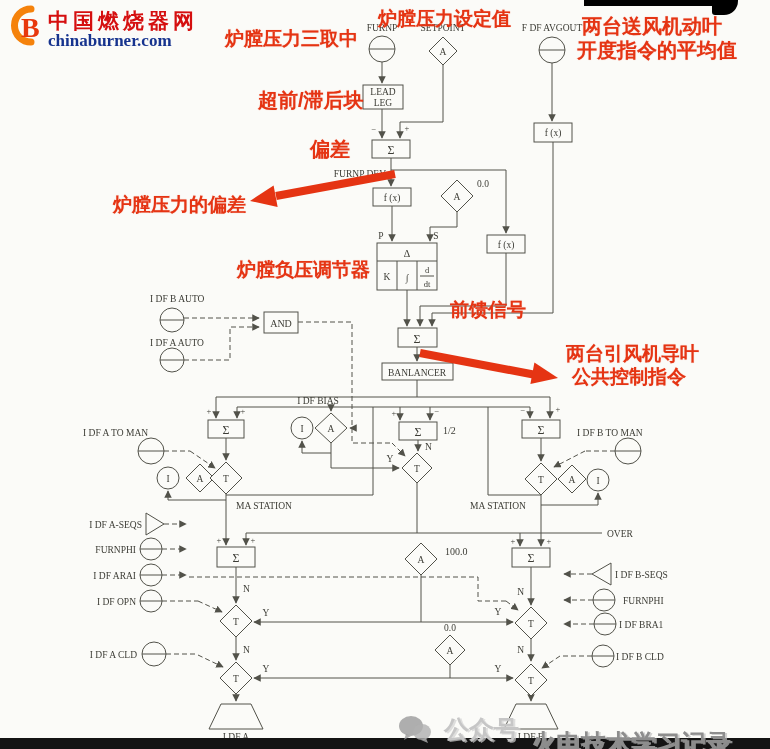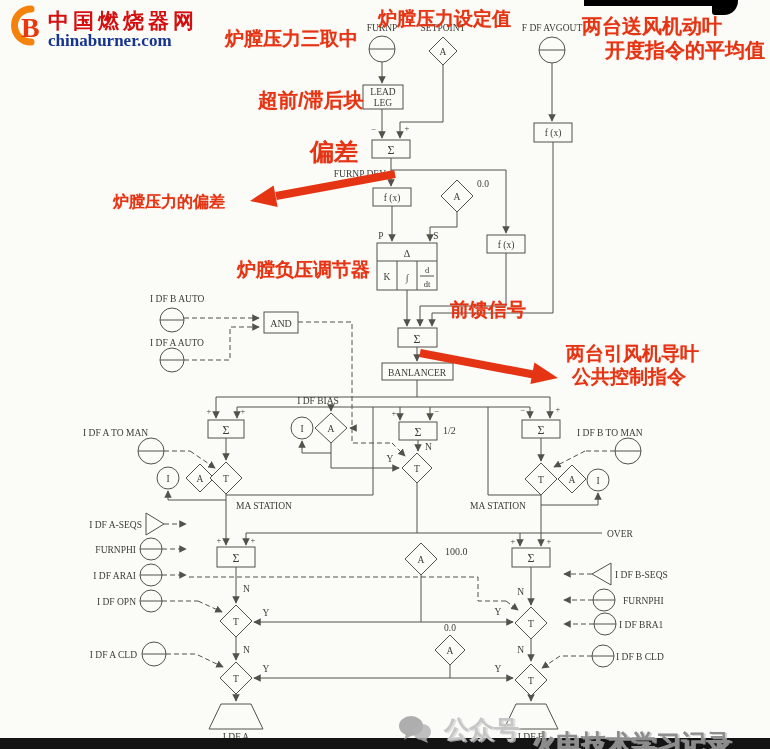--- a/index.html
+++ b/index.html
@@ -399,24 +399,24 @@
     </svg>
     <div>
       <div class="logo-cn">中国燃烧器网</div>
       <div class="logo-en">chinaburner.com</div>
     </div>
   </div>
 
   <div class="ann" style="left:225px;top:26px;font-size:19px;">炉膛压力三取中</div>
   <div class="ann" style="left:378px;top:6px;font-size:19px;">炉膛压力设定值</div>
   <div class="ann" style="left:582px;top:13px;font-size:20px;">两台送风机动叶</div>
-  <div class="ann" style="left:577px;top:37px;font-size:20px;margin-left:28px;">开度指令的平均值</div>
+  <div class="ann" style="left:577px;top:37px;font-size:20px;">开度指令的平均值</div>
   <div class="ann" style="left:258px;top:87px;font-size:20px;">超前/滞后块</div>
-  <div class="ann" style="left:310px;top:136px;font-size:24px;text-align:center;">偏差</div>
-  <div class="ann" style="left:113px;top:192px;font-size:16px;">炉膛压力的偏差</div>
+  <div class="ann" style="left:310px;top:136px;font-size:20px;text-align:center;">偏差</div>
+  <div class="ann" style="left:113px;top:192px;font-size:19px;">炉膛压力的偏差</div>
   <div class="ann" style="left:237px;top:257px;font-size:19px;">炉膛负压调节器</div>
   <div class="ann" style="left:450px;top:297px;font-size:19px;">前馈信号</div>
   <div class="ann" style="left:566px;top:341px;font-size:19px;">两台引风机导叶</div>
   <div class="ann" style="left:572px;top:364px;font-size:19px;">公共控制指令</div>
 
   <div class="topbar"></div>
   <div class="topbar-tail"></div>
   <div class="bottombar"></div>
 
   <div class="wm">

